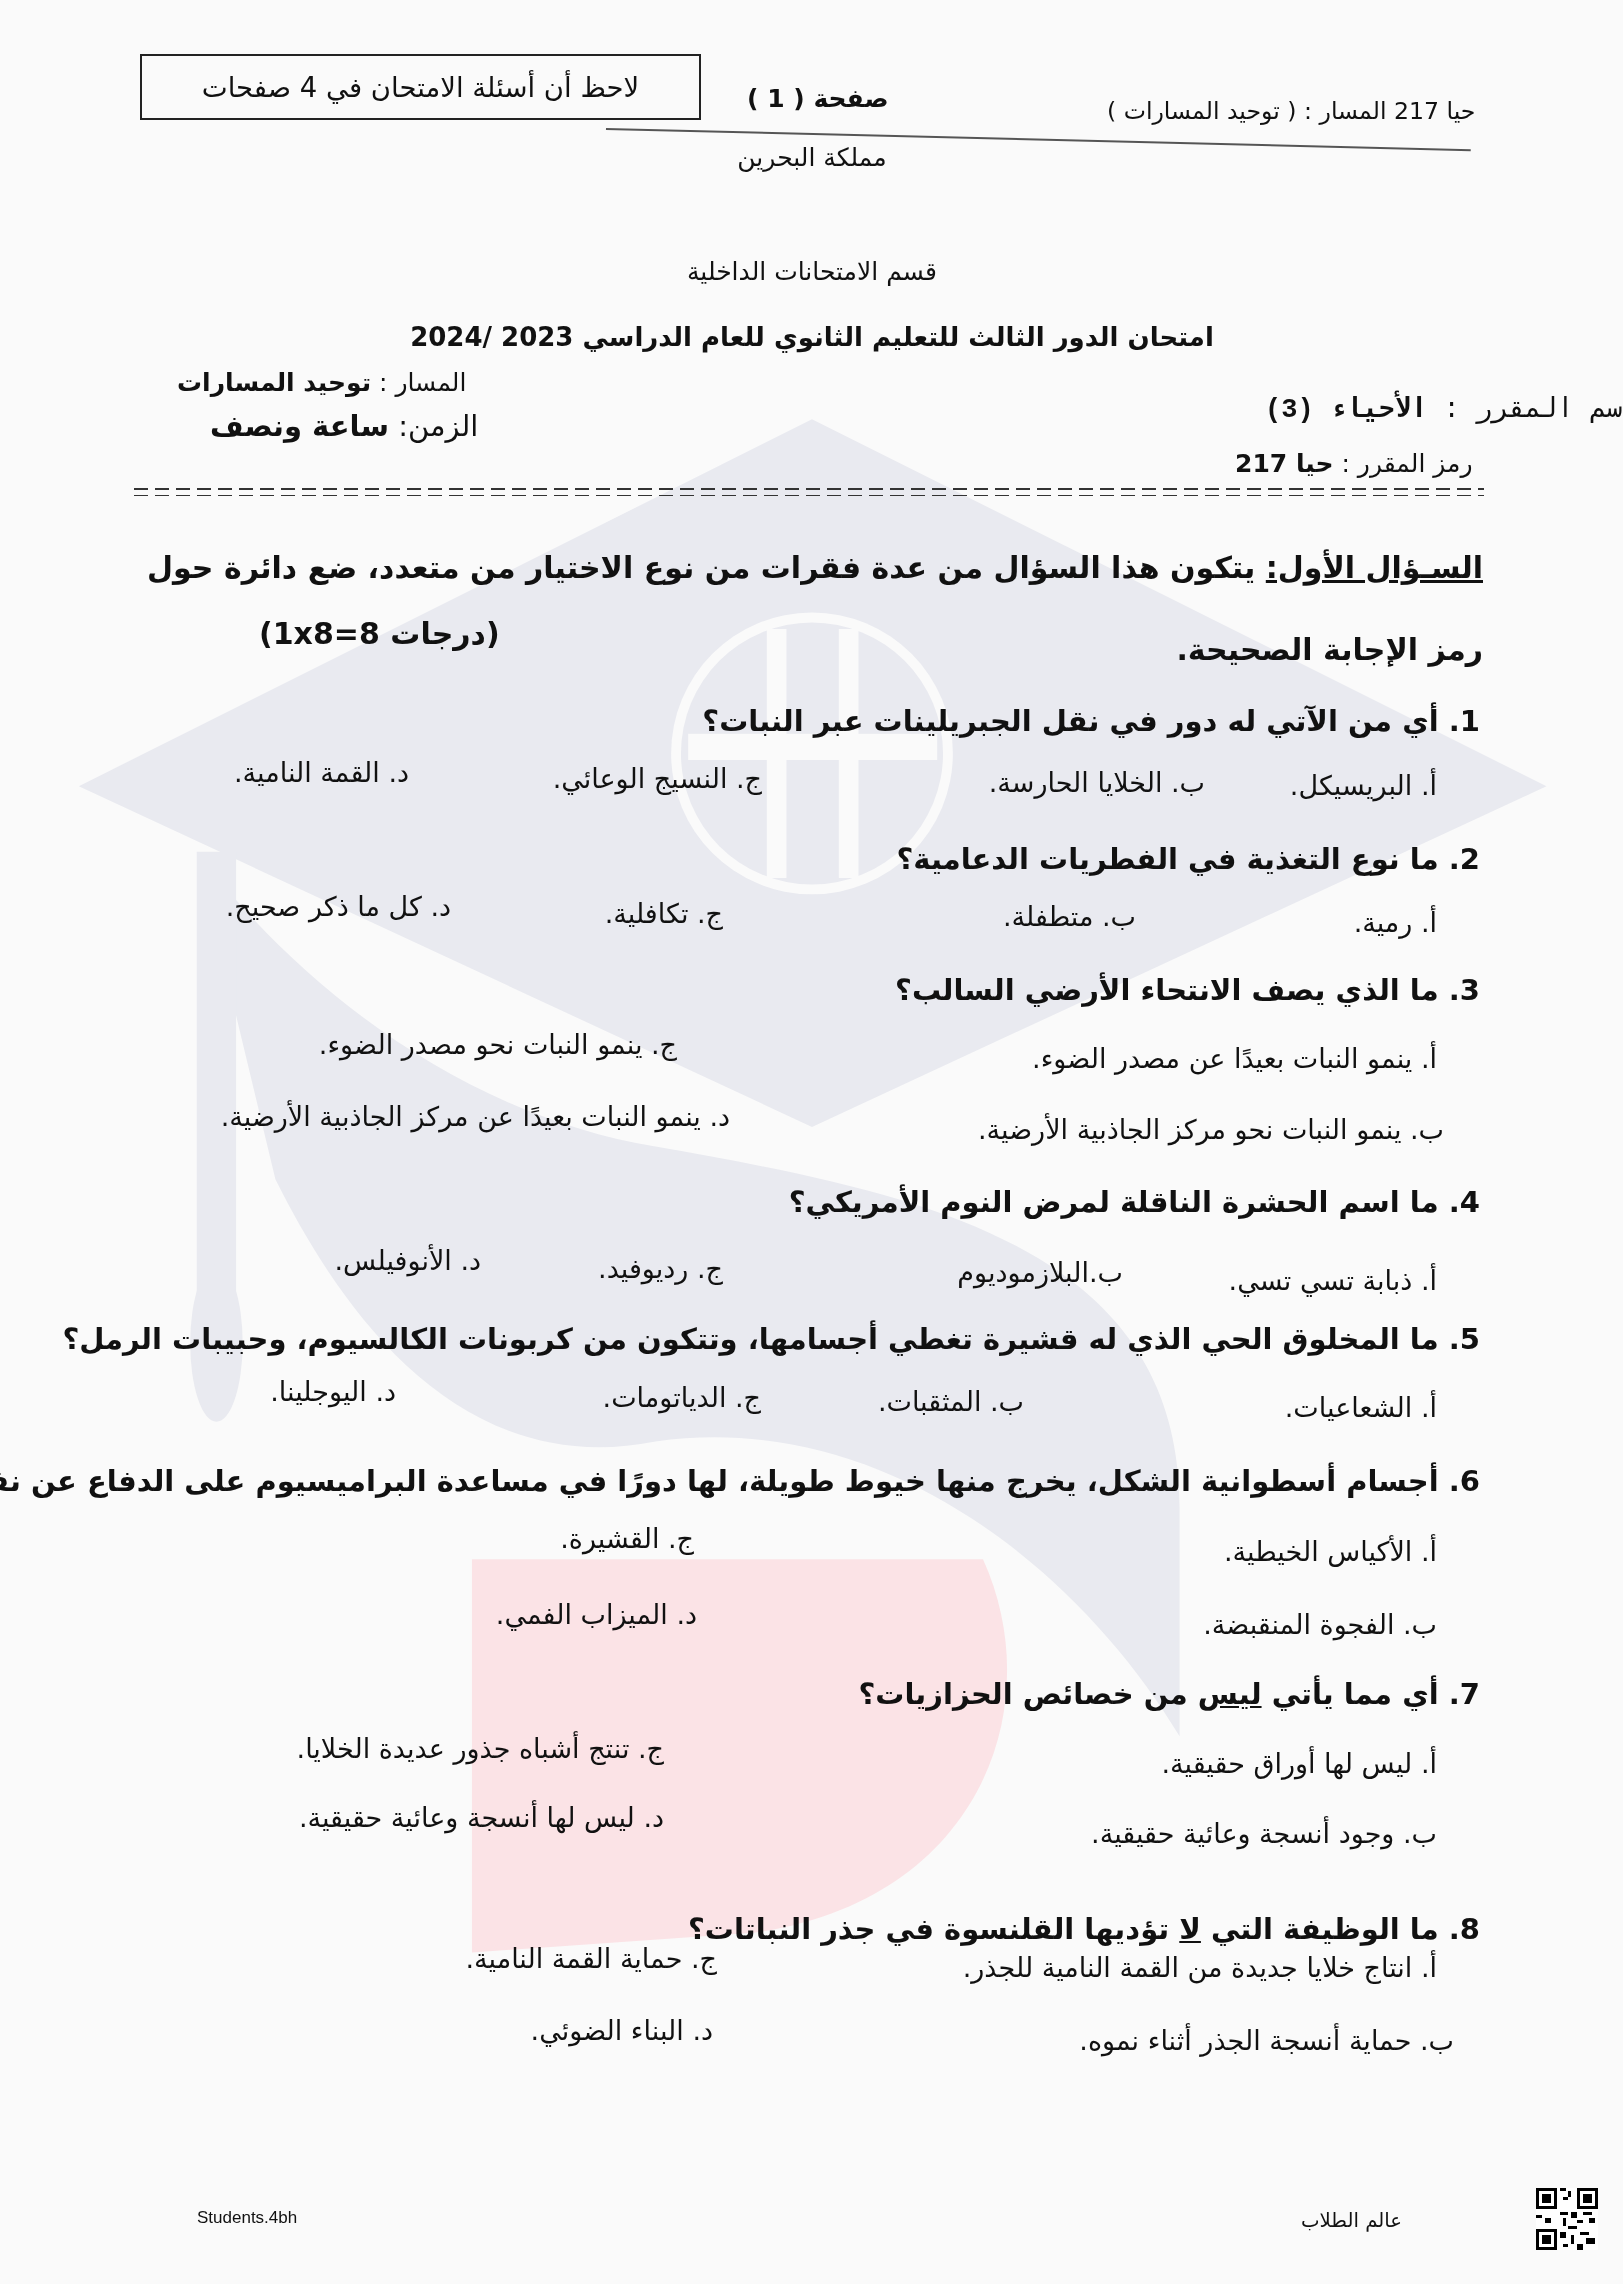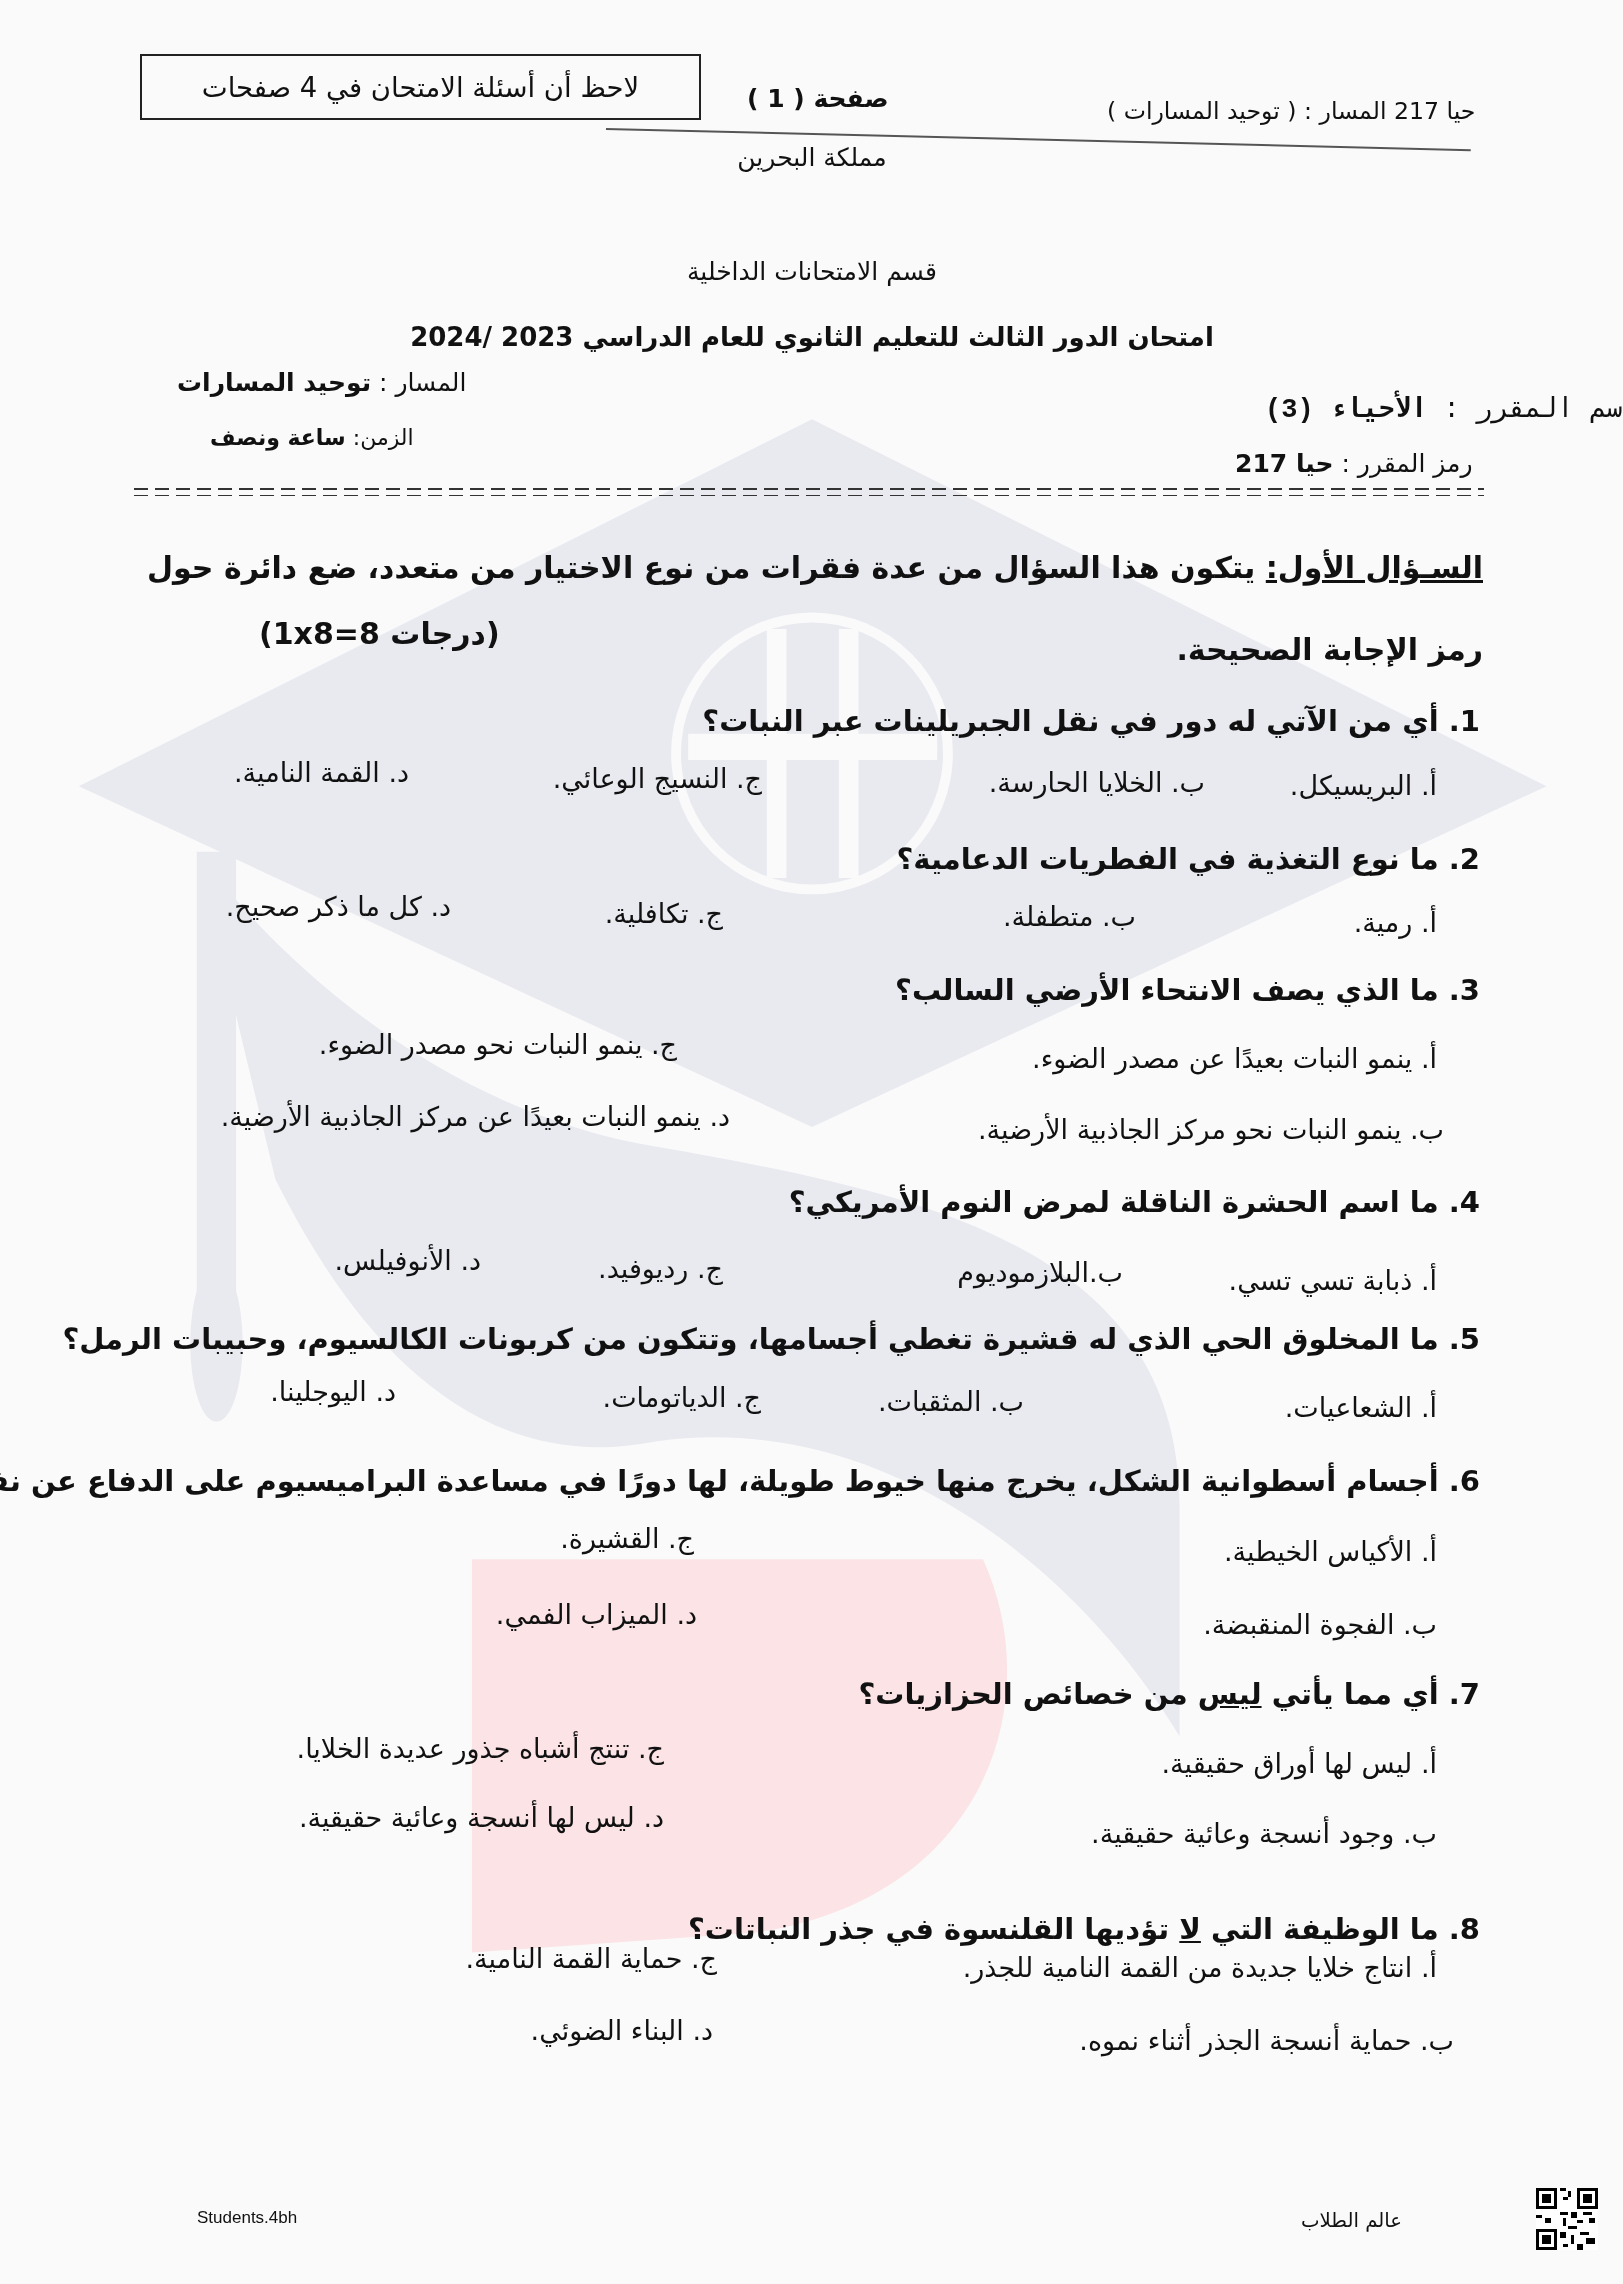--- a/index.html
+++ b/index.html
@@ -54,21 +54,21 @@
   <div class="topline"></div>
 
   <div class="center title" style="top:143px;">مملكة البحرين</div>
   <div class="center title" style="top:257px;">قسم الامتحانات الداخلية</div>
   <div class="center bold" style="top:322px;font-size:26px;">امتحان الدور الثالث للتعليم الثانوي للعام الدراسي 2023 /2024</div>
 
   <div class="abs" style="left:177px;top:368px;font-size:25px;">
     <span>المسار :</span>
     <span class="bold">توحيد المسارات</span>
   </div>
-  <div class="abs" style="left:210px;top:425px;font-size:22px;">
+  <div class="abs" style="left:210px;top:409px;font-size:29px;">
     <span>الزمن:</span>
     <span class="bold">ساعة ونصف</span>
   </div>
   <div class="abs" style="left:1265px;top:392px;font-size:27px;font-family:Liberation Mono, monospace;">
     <span>اسم المقرر :</span>
     <span class="bold">الأحياء (3)</span>
   </div>
   <div class="abs" style="left:1235px;top:449px;font-size:25px;">
     <span>رمز المقرر :</span>
     <span class="bold">حيا 217</span>

